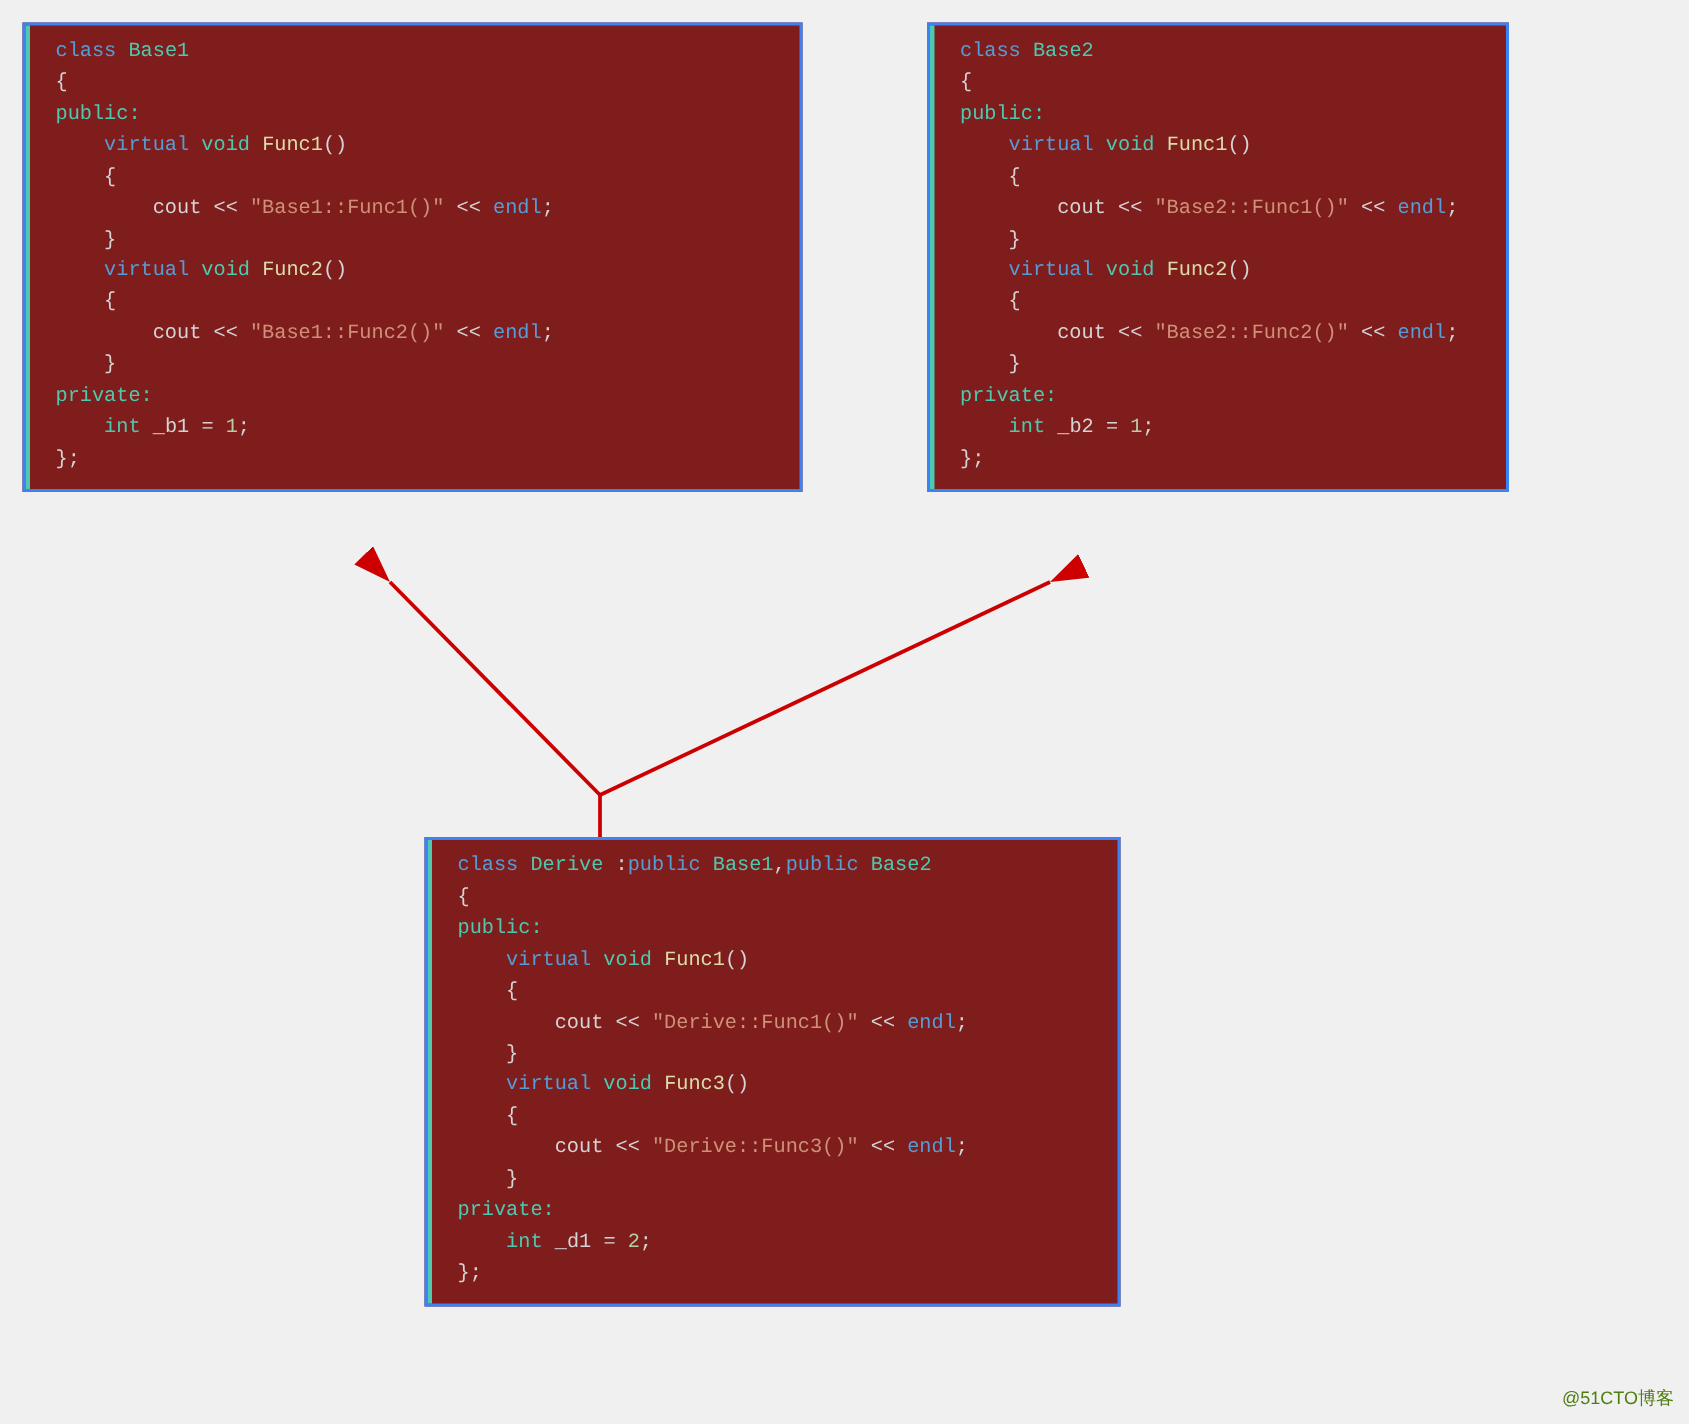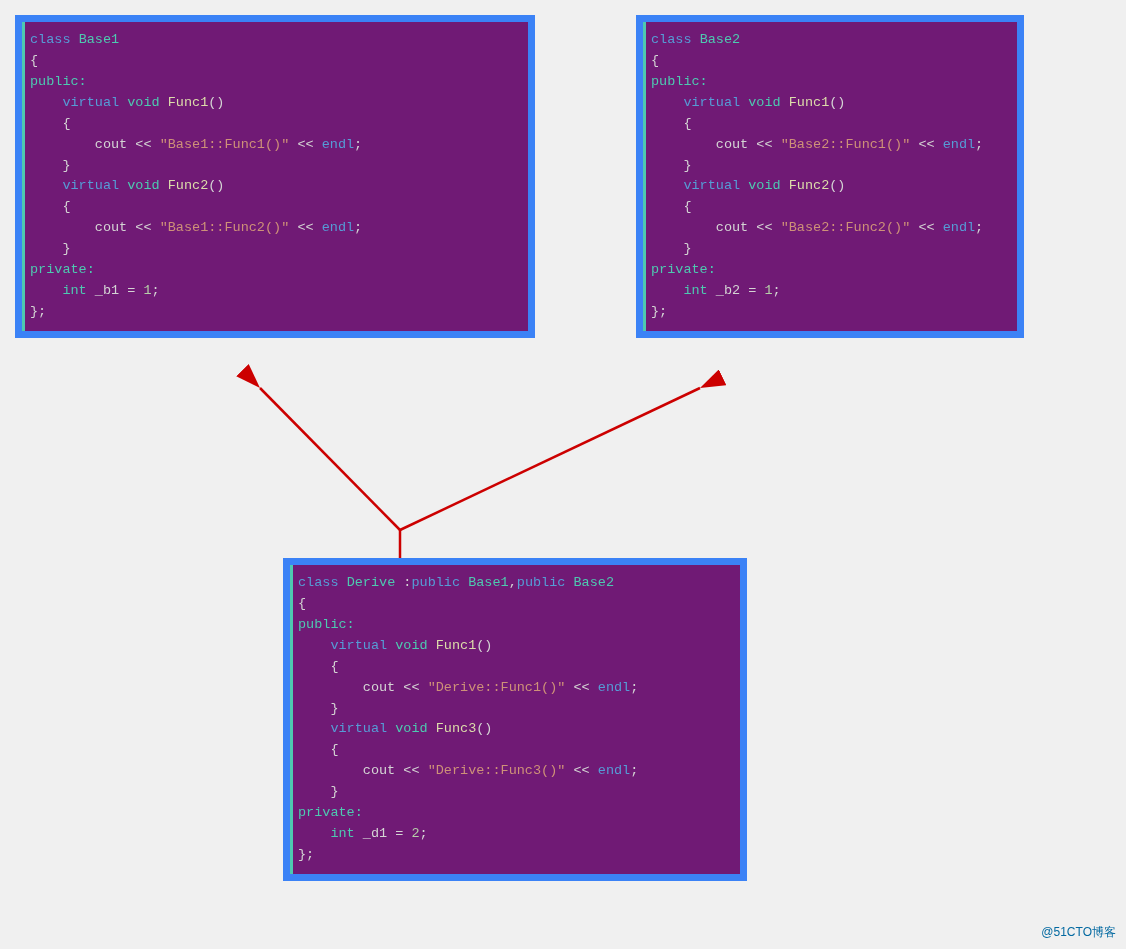--- a/index.html
+++ b/index.html
@@ -7,23 +7,23 @@
       background: #f0f0f0;
       width: 1126px;
       height: 949px;
       position: relative;
       overflow: hidden;
       font-family: 'Consolas', 'Courier New', monospace;
     }
 
     .code-box {
       position: absolute;
-      background: #701a75;
-      border: 7px solid #3b82f6;
-      padding: 8px 8px;
+      background: #7f1d1d;
+      border: 2px solid #3b82f6;
+      padding: 8px 20px;
       font-size: 13.5px;
       line-height: 1.55;
       min-width: 300px;
     }
 
     .code-box .border-left {
       border-left: 3px solid #4ec9b0;
       position: absolute;
       left: 0;
       top: 0;
@@ -56,21 +56,21 @@
       left: 0;
       width: 1126px;
       height: 949px;
       pointer-events: none;
     }
 
     .watermark {
       position: absolute;
       bottom: 8px;
       right: 10px;
-      color: #0369a1;
+      color: #4d7c0f;
       font-family: sans-serif;
       font-size: 12px;
     }
   </style>
 </head>
 <body>
 
 <div class="code-box" style="left:15px; top:15px; width:520px;">
   <div class="border-left"></div>
   <pre><span class="kw">class</span> <span class="classname">Base1</span>
@@ -82,21 +82,21 @@
     <span class="plain">}</span>
     <span class="kw">virtual</span> <span class="type">void</span> <span class="fn">Func2</span><span class="plain">()</span>
     <span class="plain">{</span>
         <span class="plain">cout</span> <span class="op">&lt;&lt;</span> <span class="str">"Base1::Func2()"</span> <span class="op">&lt;&lt;</span> <span class="endl">endl</span><span class="plain">;</span>
     <span class="plain">}</span>
 <span class="access">private:</span>
     <span class="type">int</span> <span class="plain">_b1</span> <span class="plain">=</span> <span class="num">1</span><span class="plain">;</span>
 <span class="plain">};</span></pre>
 </div>
 
-<div class="code-box" style="left:636px; top:15px; width:388px;">
+<div class="code-box" style="left:618px; top:15px; width:388px;">
   <div class="border-left"></div>
   <pre><span class="kw">class</span> <span class="classname">Base2</span>
 <span class="plain">{</span>
 <span class="access">public:</span>
     <span class="kw">virtual</span> <span class="type">void</span> <span class="fn">Func1</span><span class="plain">()</span>
     <span class="plain">{</span>
         <span class="plain">cout</span> <span class="op">&lt;&lt;</span> <span class="str">"Base2::Func1()"</span> <span class="op">&lt;&lt;</span> <span class="endl">endl</span><span class="plain">;</span>
     <span class="plain">}</span>
     <span class="kw">virtual</span> <span class="type">void</span> <span class="fn">Func2</span><span class="plain">()</span>
     <span class="plain">{</span>

